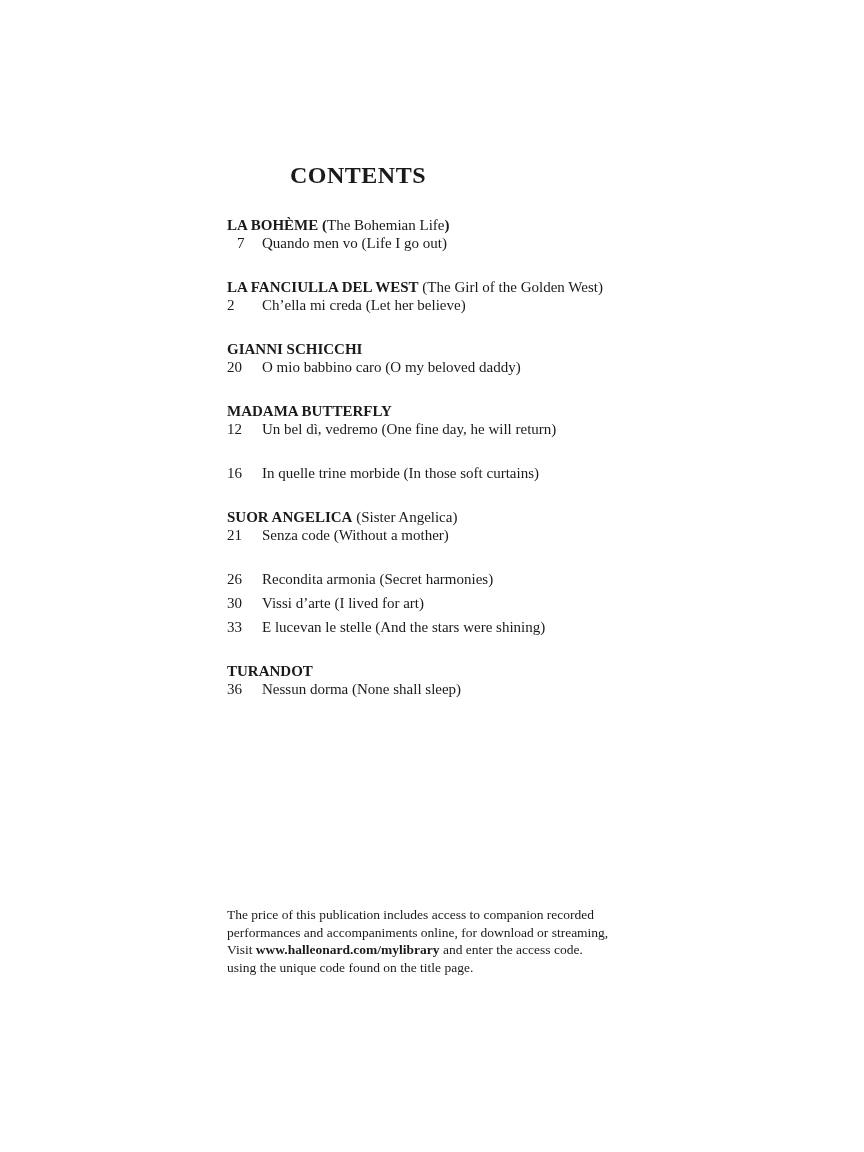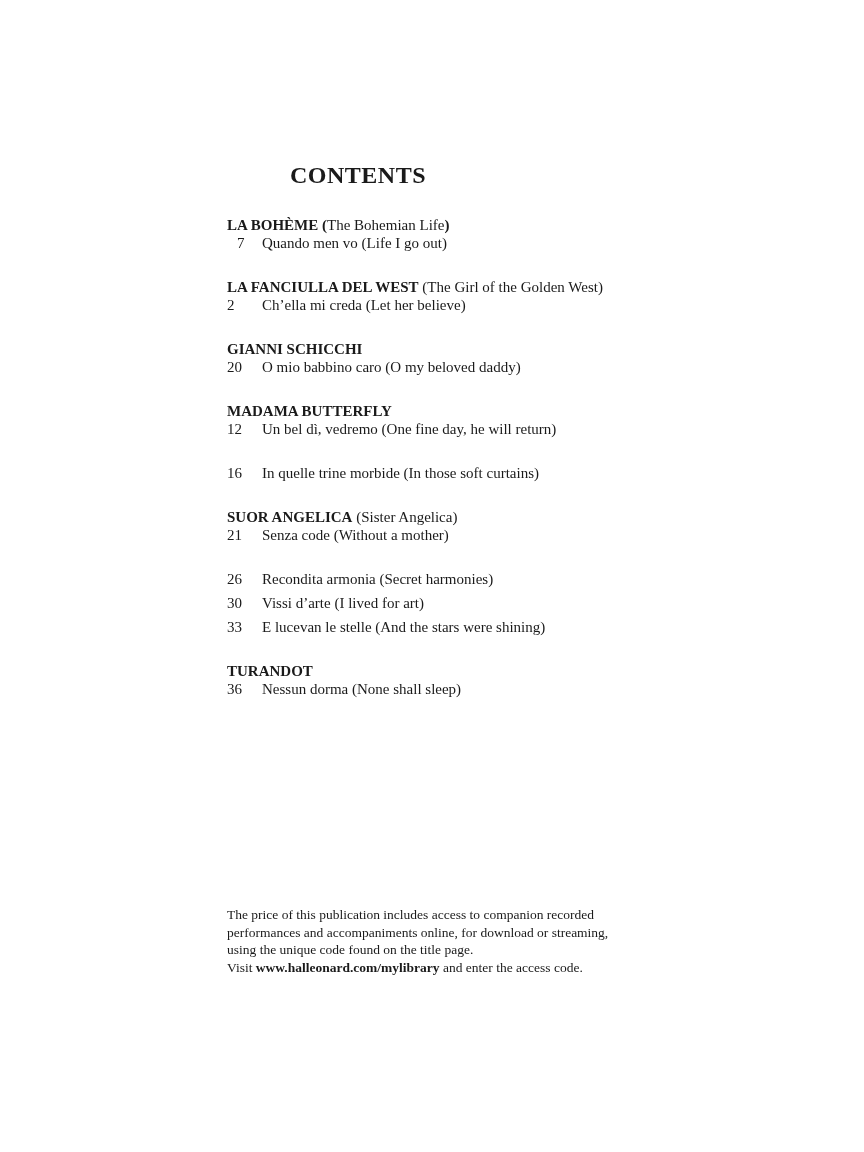--- a/index.html
+++ b/index.html
@@ -148,15 +148,15 @@
       <span class="aria-page">36</span>
       <span class="aria-title">Nessun dorma (None shall sleep)</span>
     </div>
   </div>
 
 </div>
 
 <div class="note">
   <div>The price of this publication includes access to companion recorded</div>
   <div>performances and accompaniments online, for download or streaming,</div>
+  <div><span>Visit </span><b>www.halleonard.com/mylibrary</b><span> and enter the access code.</span></div>
   <div>using the unique code found on the title page.</div>
-  <div><span>Visit </span><b>www.halleonard.com/mylibrary</b><span> and enter the access code.</span></div>
 </div>
 
 </body></html>

